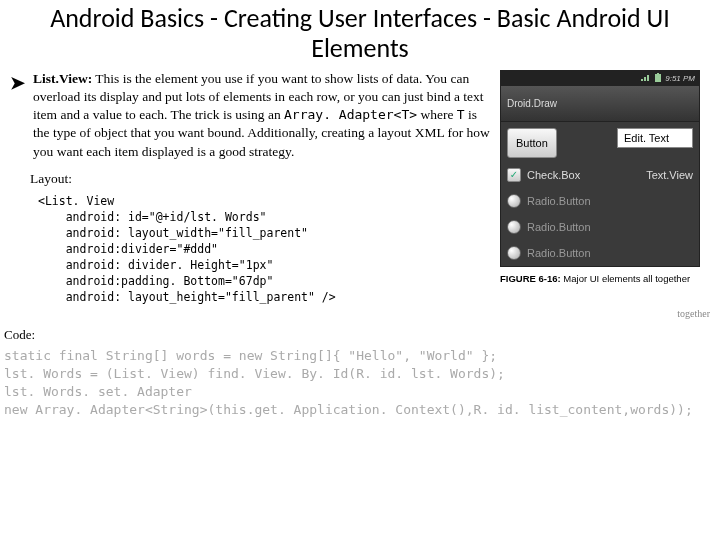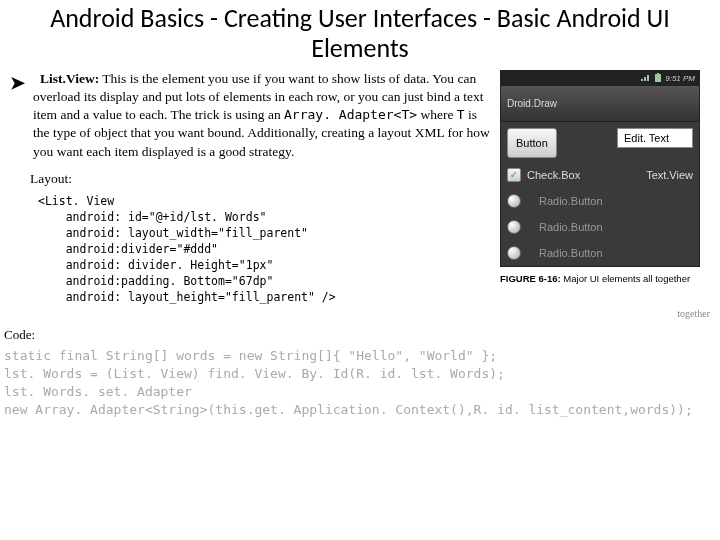--- a/index.html
+++ b/index.html
@@ -5,40 +5,40 @@
   * { box-sizing: border-box; margin: 0; padding: 0; }
   body { width: 720px; height: 540px; background: #fff; font-family: Georgia, serif; overflow: hidden; }
   .slide { width: 720px; height: 540px; position: relative; }
   .title { font-size: 26px; font-family: Calibri, Arial, sans-serif; text-align: center; padding: 4px 10px 6px; line-height: 1.15; }
   .content { display: flex; padding: 0 10px; }
   .left { width: 490px; padding-right: 8px; }
   .right { width: 210px; }
   .bullet-row { display: flex; align-items: flex-start; }
   .bullet-icon { font-weight: bold; font-size: 18px; margin-right: 8px; margin-top: 2px; font-family: Arial, sans-serif; }
   .desc { font-size: 13.5px; line-height: 1.35; }
-  .desc .bold { font-weight: bold; margin-left: 7px; }
+  .desc .bold { font-weight: bold; }
   .mono { font-family: Consolas, monospace; font-size: 13px; }
   .layout-label { font-size: 13.5px; margin: 10px 0 6px 20px; }
   .xml { font-family: Consolas, monospace; font-size: 11.5px; margin-left: 28px; line-height: 1.4; white-space: pre; }
   .code-label { font-size: 13px; margin: 8px 0 4px 4px; }
   .code-block { font-family: Consolas, monospace; font-size: 13px; color: #aaa; line-height: 1.4; white-space: pre; padding-left: 4px; }
   .fragment { font-size: 10px; color: #888; text-align: right; margin: 2px 10px 2px 0; }
   
   
   .phone { width: 200px; background: #3a3a3a; border: 1px solid #222; font-family: Arial, sans-serif; }
   .statusbar { background: #222; color: #ccc; font-size: 8px; display: flex; justify-content: flex-end; align-items: center; padding: 2px 4px; gap: 4px; font-style: italic; }
   .statusbar svg { }
   .appbar { background: linear-gradient(#555,#333); color: #ddd; font-size: 10px; padding: 12px 6px; border-bottom: 1px solid #222; }
   .phone-body { display: flex; flex-wrap: wrap; padding: 6px; gap: 6px; }
   .btn { background: linear-gradient(#f8f8f8,#ccc); border: 1px solid #888; border-radius: 3px; padding: 8px 8px; font-size: 11px; }
   .edittext { background: #fff; border: 1px solid #888; padding: 3px 6px; font-size: 11px; width: 76px; }
   .checkbox-row { display: flex; align-items: center; gap: 6px; color: #ddd; font-size: 11px; width: 100%; margin-top: 4px; }
   .checkbox { width: 14px; height: 14px; background: linear-gradient(#f8f8f8,#ccc); border: 1px solid #888; border-radius: 2px; display: flex; align-items: center; justify-content: center; font-size: 10px; color: #2a7; }
   .textview { color: #ddd; font-size: 11px; margin-left: auto; }
-  .radio-row { display: flex; align-items: center; gap: 18px; color: #999; font-size: 11px; width: 100%; margin-top: 6px; }
+  .radio-row { display: flex; align-items: center; gap: 6px; color: #999; font-size: 11px; width: 100%; margin-top: 6px; }
   .radio { width: 14px; height: 14px; border-radius: 50%; background: radial-gradient(circle at 30% 30%, #fff, #aaa); border: 1px solid #666; }
   .figure-caption { font-size: 9.5px; font-family: Arial, sans-serif; margin-top: 6px; line-height: 1.3; }
   .figure-caption .fig-bold { font-weight: bold; }
 </style>
 </head>
 <body>
 
 <div class="slide">
 
   <div class="title">Android Basics - Creating User Interfaces - 

